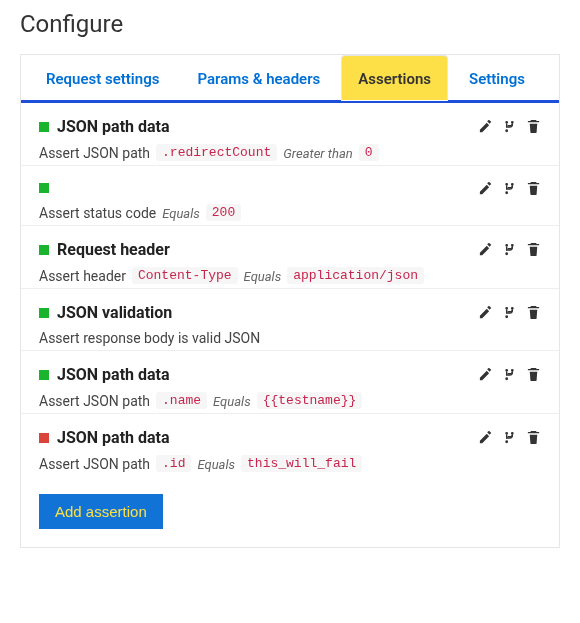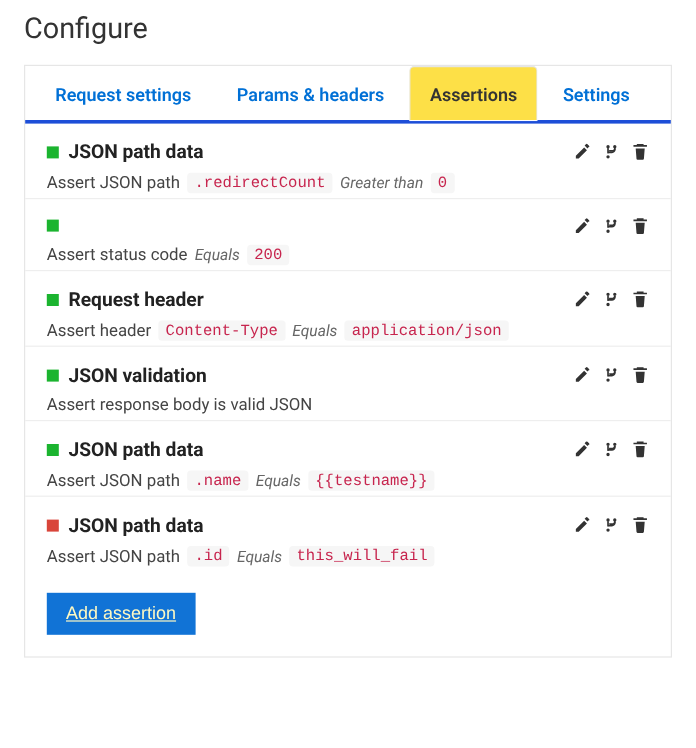--- a/index.html
+++ b/index.html
@@ -105,27 +105,26 @@
   .op-text {
     font-style: italic;
     color: #666;
     font-size: 13px;
   }
   .card-footer {
     padding: 18px;
   }
   .btn-primary {
     background: #1173d6;
-    color: #fef9c3;
+    color: #fde047;
     font-size: 15px;
     padding: 9px 16px;
     border: none;
     border-radius: 0;
     cursor: pointer;
-    text-decoration: underline;
   }
 </style>
 </head>
 <body>
 
 <div class="page">
   <h1 class="page-title">Configure</h1>
 
   <div class="card">
 

